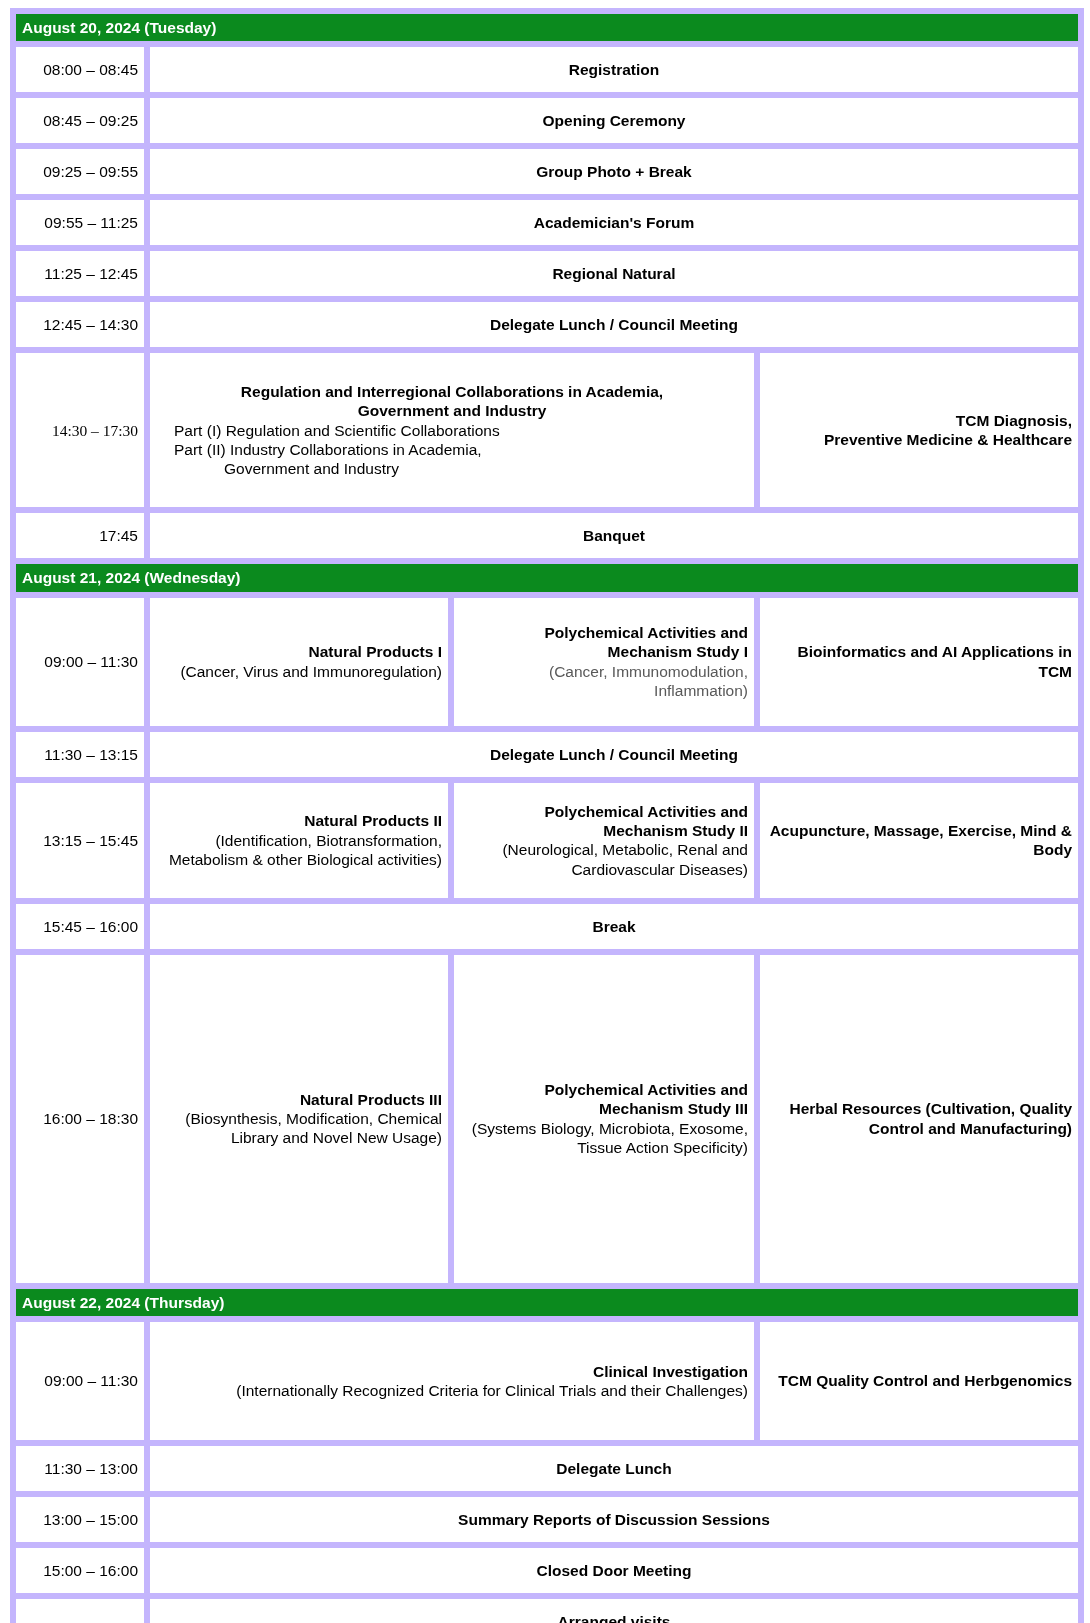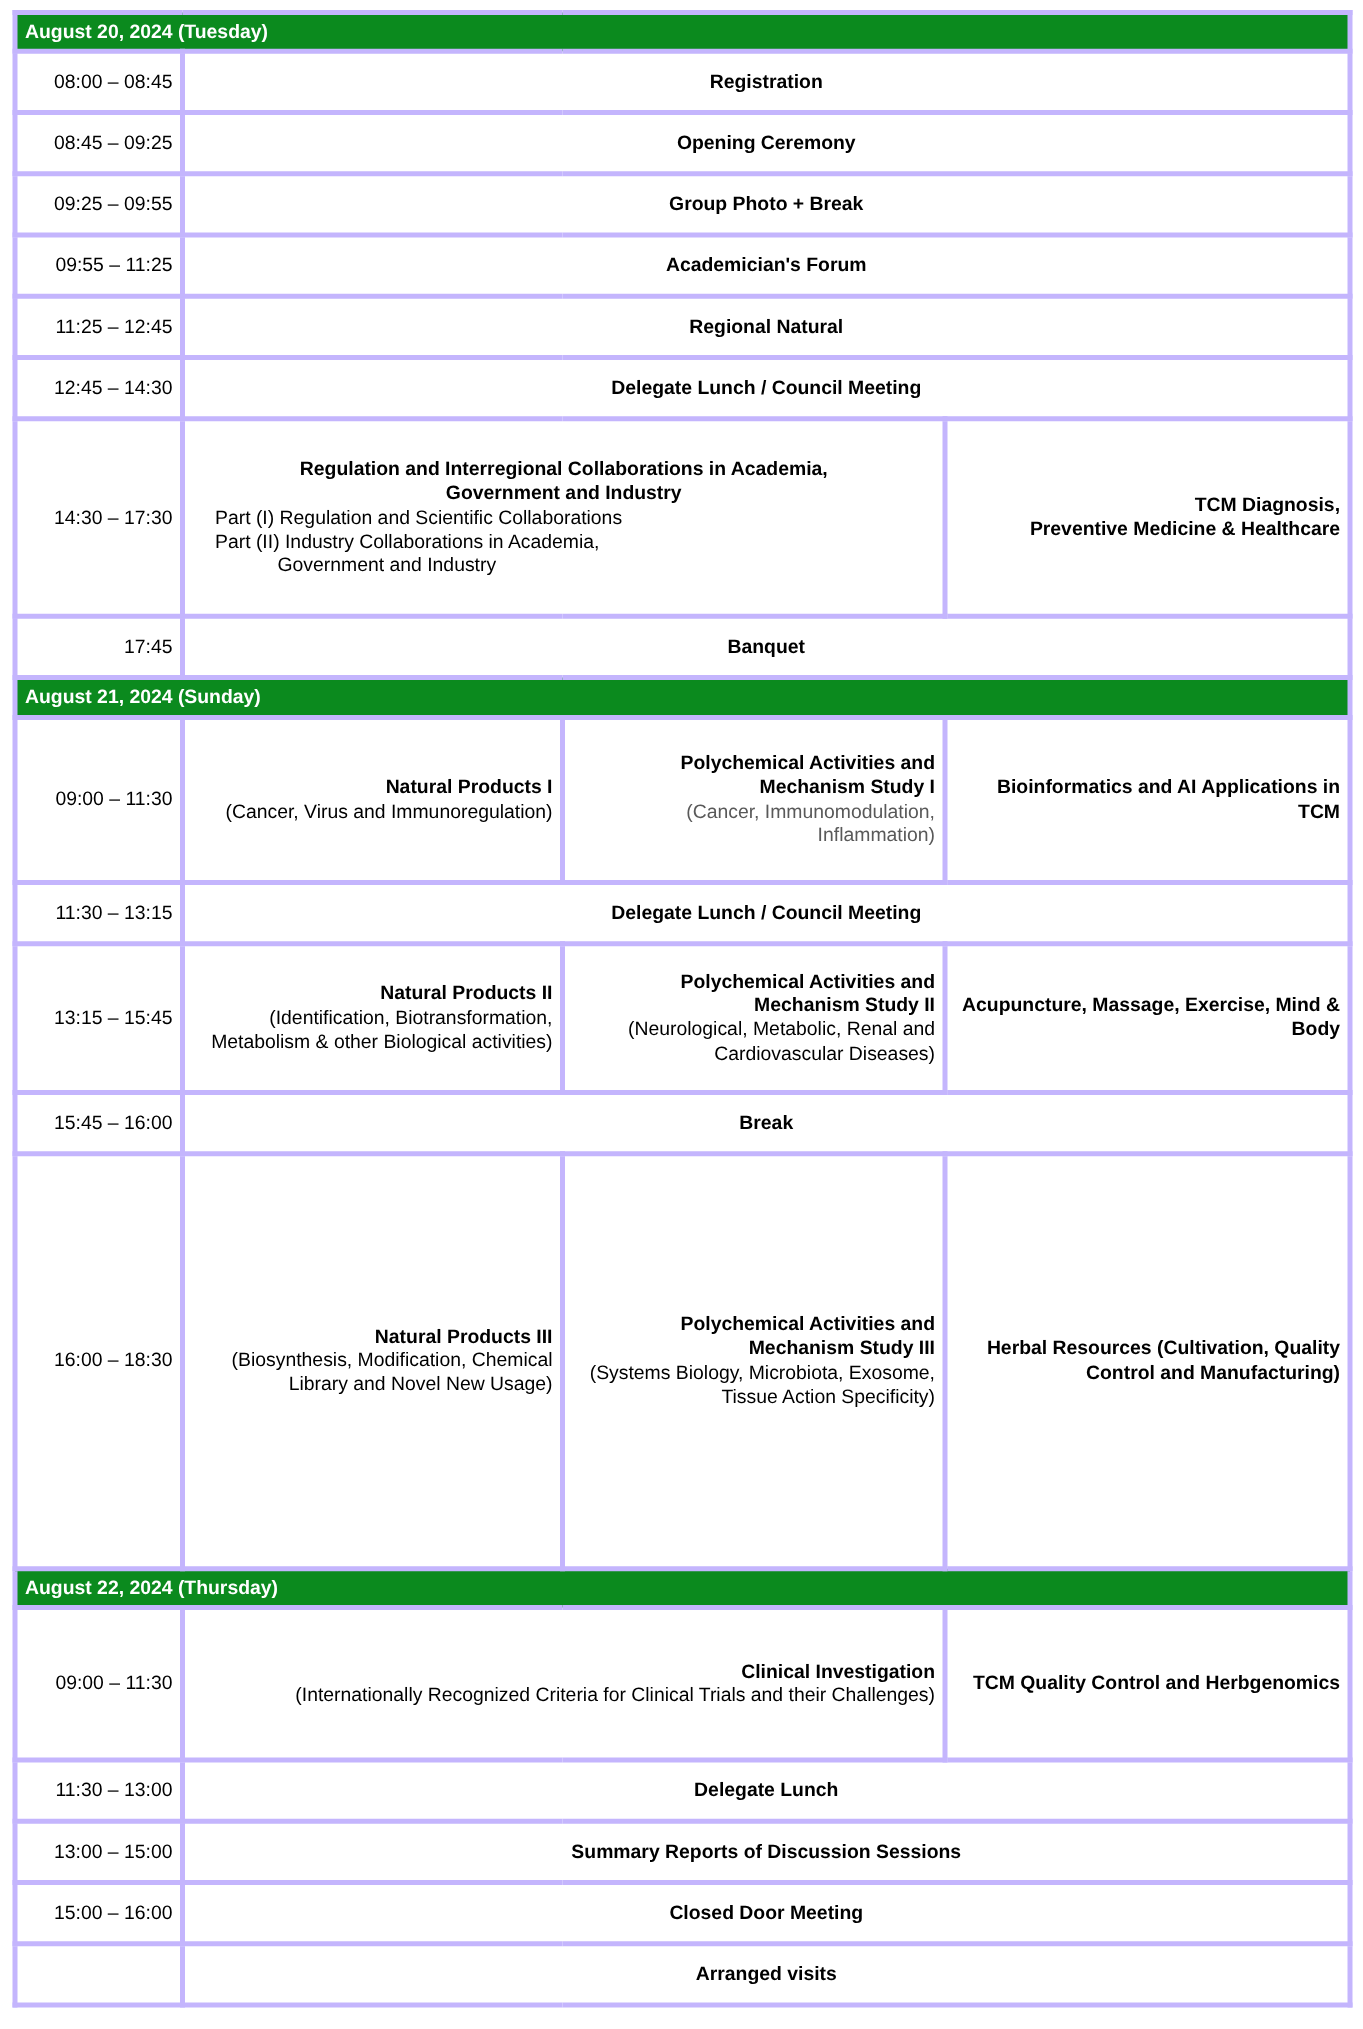--- a/index.html
+++ b/index.html
@@ -16,21 +16,21 @@
     min-height: 1623px;
     box-sizing: border-box;
     padding: 8px 10px 10px 10px;
   }
   table.schedule {
     width: 1070px;
     border-collapse: collapse;
     table-layout: fixed;
   }
   table.schedule td {
-    border: 4px solid #c4b5fd;
+    border: 6px solid #c4b5fd;
     vertical-align: middle;
     padding: 4px 6px;
     font-size: 15.5px;
     line-height: 1.25;
   }
   .day-header td {
     background: #0b8a1e;
     color: #ffffff;
     font-weight: bold;
     font-size: 15.5px;
@@ -59,21 +59,21 @@
     display: block;
   }
   .sess-sub {
     display: block;
     font-weight: normal;
   }
   .gray {
     color: #595959;
   }
   .h-reg { height: 37px; }
-  .h-collab { height: 146px; }
+  .h-collab { height: 146px; font-family: Liberation Serif, serif; }
   .h-day2a { height: 120px; }
   .h-day2b { height: 107px; }
   .h-day2c { height: 320px; }
   .h-day3a { height: 110px; }
   .indent-line {
     display: block;
     text-align: left;
     padding-left: 26px;
     text-indent: -8px;
   }
@@ -142,21 +142,21 @@
           TCM Diagnosis,<br>Preventive Medicine &amp; Healthcare
         </td>
       </tr>
 
       <tr>
         <td class="time-cell h-reg">17:45</td>
         <td class="full-cell bold" colspan="3">Banquet</td>
       </tr>
 
       <tr class="day-header">
-        <td colspan="4">August 21, 2024 (Sunday)</td>
+        <td colspan="4">August 21, 2024 (Wednesday)</td>
       </tr>
 
       <tr>
         <td class="time-cell h-day2a">09:00 – 11:30</td>
         <td class="center">
           <span class="sess-title">Natural Products I</span>
           <span class="sess-sub">(Cancer, Virus and Immunoregulation)</span>
         </td>
         <td class="center">
           <span class="sess-title">Polychemical Activities and Mechanism Study I</span>

